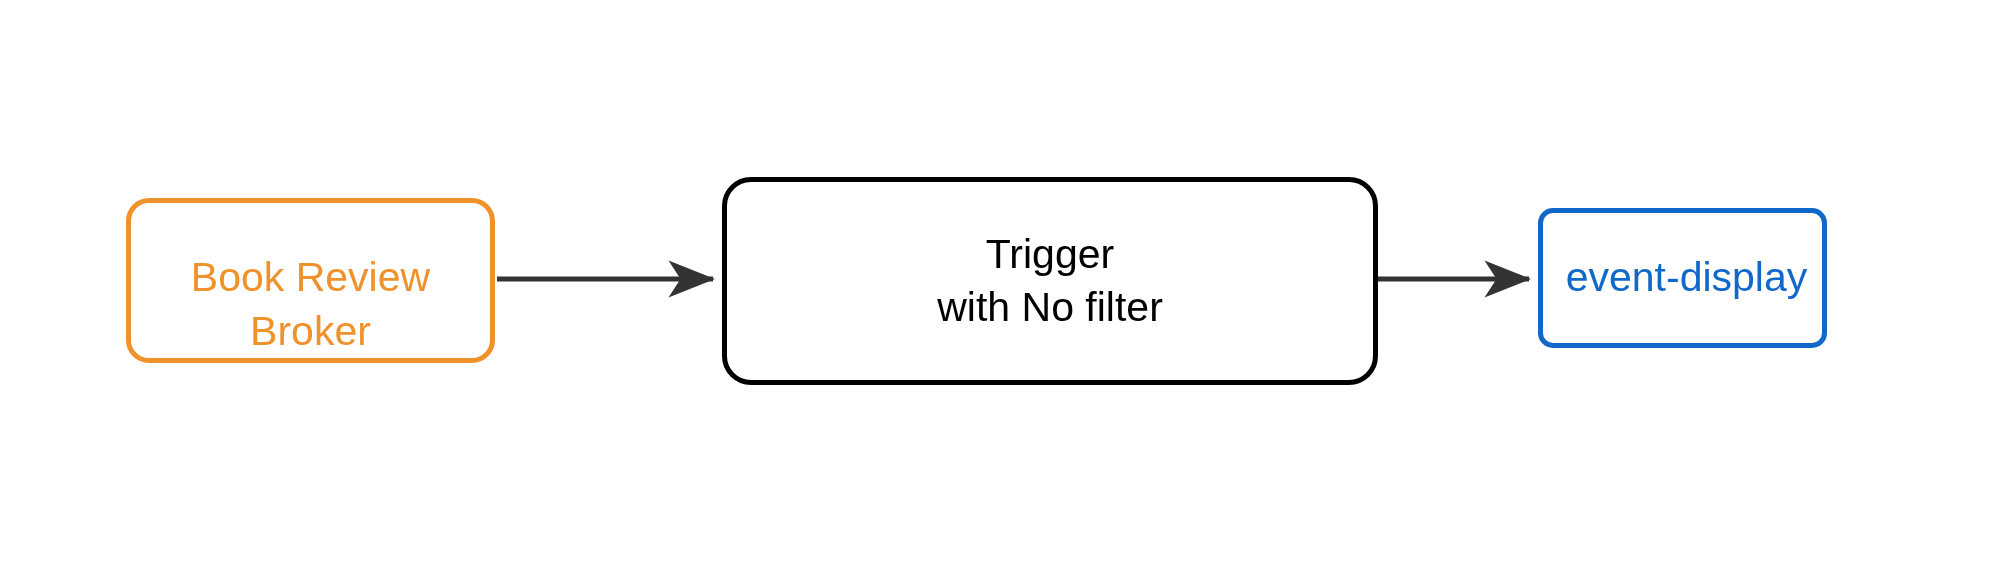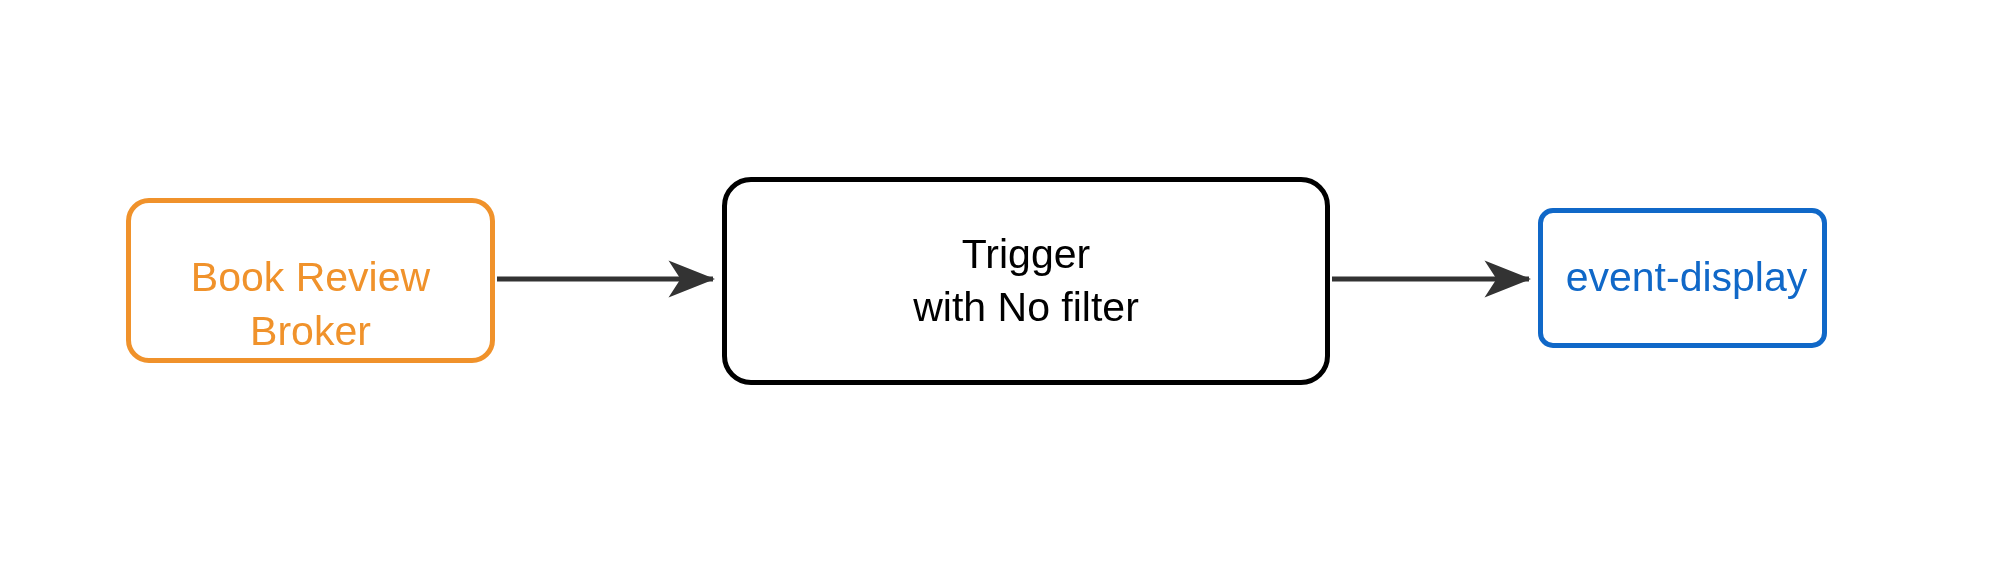--- a/index.html
+++ b/index.html
@@ -41,21 +41,21 @@
     border: 5px solid #F0922B;
     border-radius: 23px;
     color: #F0922B;
     font-size: 41px;
     align-items: flex-end;
   }
 
   .node-trigger {
     left: 722px;
     top: 177px;
-    width: 608px;
+    width: 656px;
     height: 208px;
     border: 5px solid #000000;
     border-radius: 29px;
     color: #000000;
     font-size: 41px;
   }
 
   .node-sink {
     left: 1538px;
     top: 208px;

